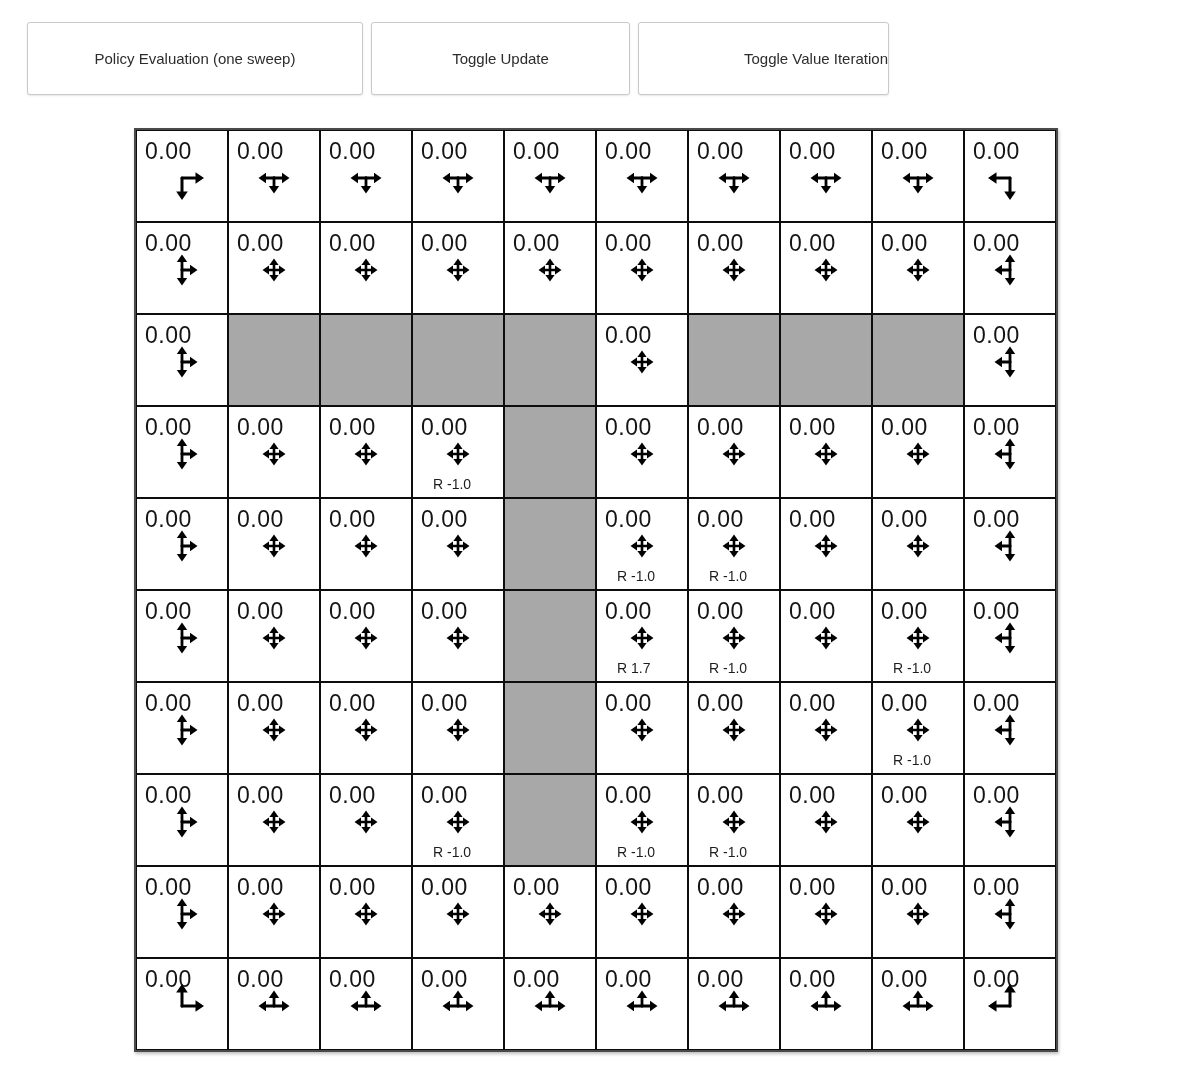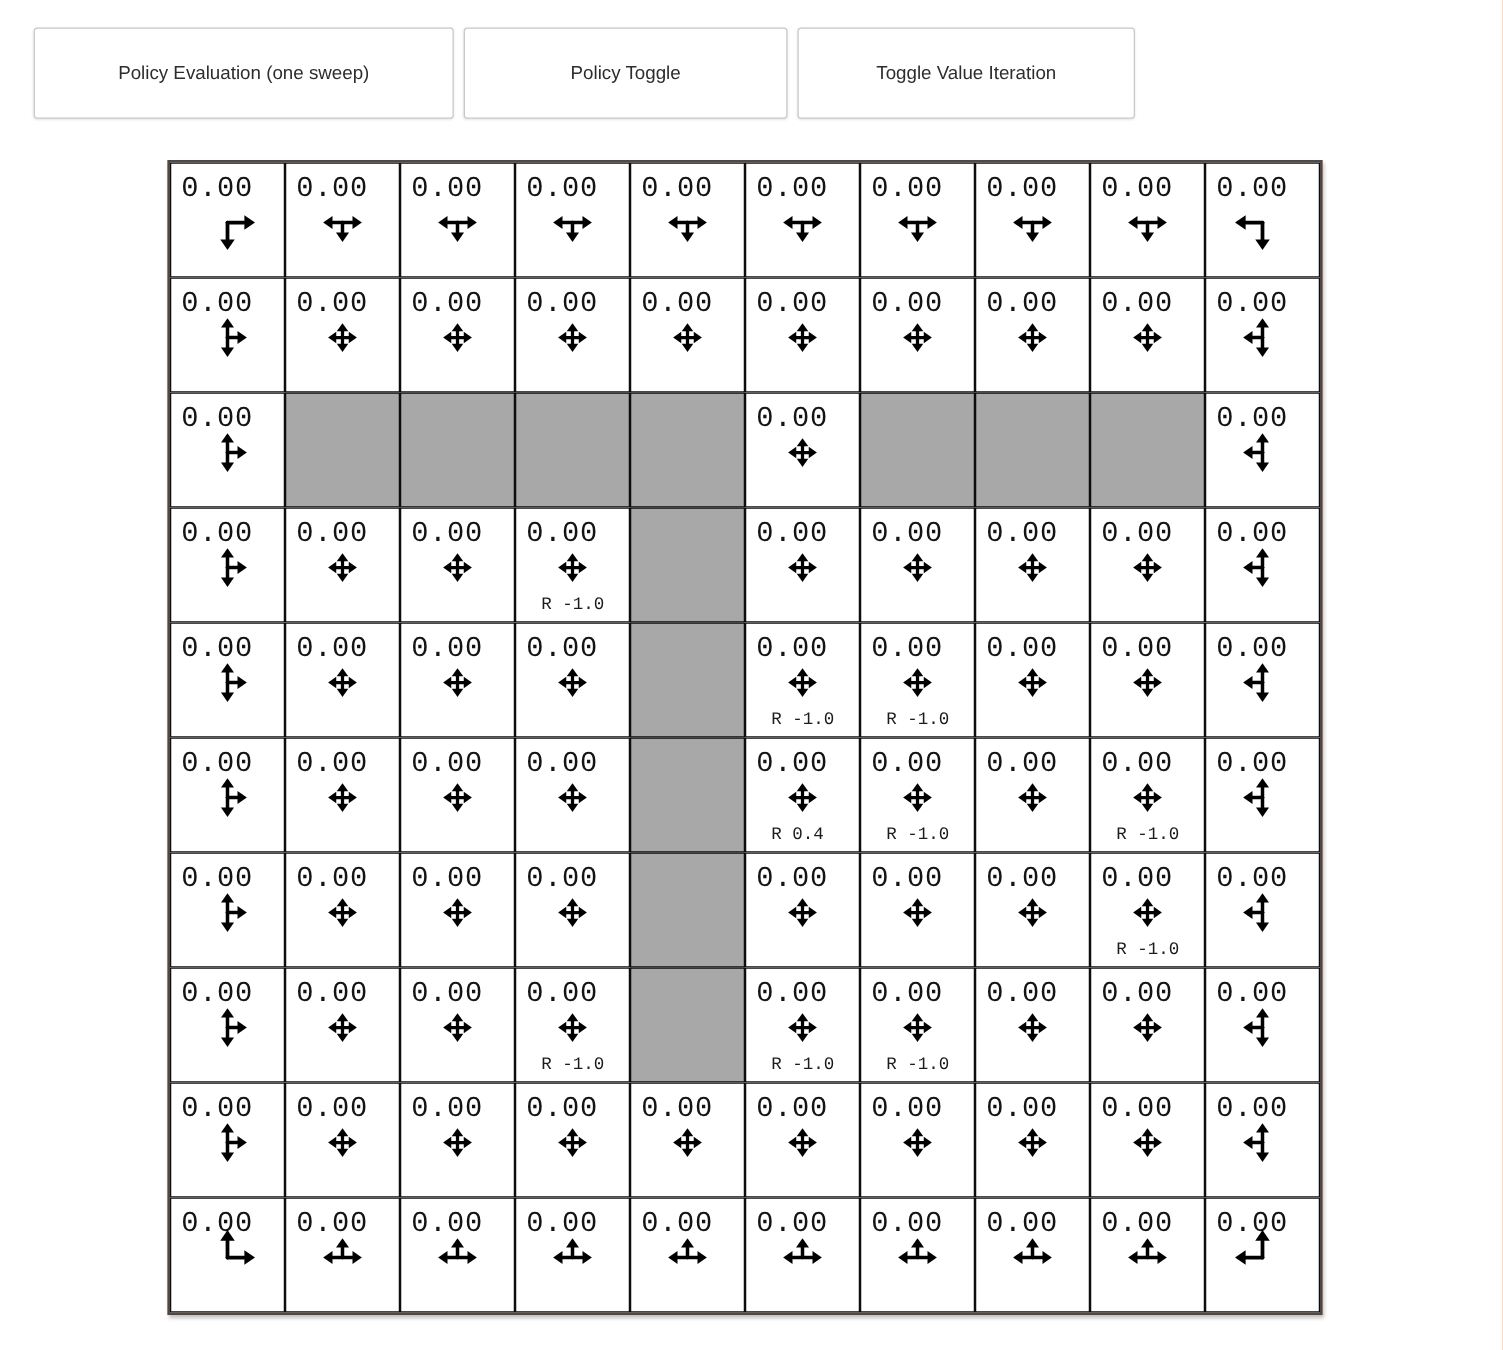--- a/index.html
+++ b/index.html
@@ -23,34 +23,33 @@
     border-radius: 3px;
     box-shadow: 0 1px 2px rgba(0,0,0,0.10);
     font-family: "Liberation Sans", sans-serif;
     font-size: 15px;
     color: #2d2d2d;
     cursor: pointer;
     padding: 0;
   }
   .btn.b1 { width: 336px; }
   .btn.b2 { width: 259px; }
-  .btn.b3 { width: 270px; }
+  .btn.b3 { width: 251px; text-align: right; }
   .btn.b4 { width: 262px; }
 
   .grid {
     margin: 33px 0 0 134px;
     width: 920px;
     height: 920px;
     display: grid;
     grid-template-columns: repeat(10, 92px);
     grid-template-rows: repeat(10, 92px);
     border: 2px solid #4a4a4a;
     box-shadow: 1px 2px 3px rgba(0,0,0,0.25);
     background: #f97316;
-    font-family: Liberation Mono, monospace;
   }
   .cell {
     position: relative;
     box-sizing: border-box;
     border: 1px solid #0d0d0d;
     background: #ffffff;
   }
   .cell.wall { background: #a8a8a8; }
   .cell .value {
     position: absolute;
@@ -75,21 +74,21 @@
     position: absolute;
     top: 0;
     left: 0;
   }
 </style>
 </head>
 <body>
 
 <div class="toolbar">
   <button class="btn b1">Policy Evaluation (one sweep)</button>
-  <button class="btn b2">Policy Toggle</button>
+  <button class="btn b2">Toggle Update</button>
   <button class="btn b3">Toggle Value Iteration</button>
 </div>
 
 <div class="grid" id="grid">
     <div class="cell">
       <span class="value">0.00</span>
       <svg class="arrows" width="90" height="90" viewBox="0 0 90 90">
         <line x1="45" y1="47" x2="45" y2="60.5" stroke="#000000" stroke-width="3" stroke-linecap="round"></line>
         <polygon points="45,69 39.2,60.5 50.8,60.5" fill="#000000"></polygon>
         <line x1="45" y1="47" x2="58.5" y2="47" stroke="#000000" stroke-width="3" stroke-linecap="round"></line>
@@ -648,21 +647,21 @@
       <svg class="arrows" width="90" height="90" viewBox="0 0 90 90">
         <line x1="45" y1="47" x2="45" y2="42" stroke="#000000" stroke-width="2.6" stroke-linecap="round"></line>
         <polygon points="45,35.5 49.6,42 40.4,42" fill="#000000"></polygon>
         <line x1="45" y1="47" x2="45" y2="52" stroke="#000000" stroke-width="2.6" stroke-linecap="round"></line>
         <polygon points="45,58.5 40.4,52 49.6,52" fill="#000000"></polygon>
         <line x1="45" y1="47" x2="40" y2="47" stroke="#000000" stroke-width="2.6" stroke-linecap="round"></line>
         <polygon points="33.5,47 40,42.4 40,51.6" fill="#000000"></polygon>
         <line x1="45" y1="47" x2="50" y2="47" stroke="#000000" stroke-width="2.6" stroke-linecap="round"></line>
         <polygon points="56.5,47 50,51.6 50,42.4" fill="#000000"></polygon>
       </svg>
-      <span class="reward">R 0.4</span>
+      <span class="reward">R 1.7</span>
     </div>
     <div class="cell">
       <span class="value">0.00</span>
       <svg class="arrows" width="90" height="90" viewBox="0 0 90 90">
         <line x1="45" y1="47" x2="45" y2="42" stroke="#000000" stroke-width="2.6" stroke-linecap="round"></line>
         <polygon points="45,35.5 49.6,42 40.4,42" fill="#000000"></polygon>
         <line x1="45" y1="47" x2="45" y2="52" stroke="#000000" stroke-width="2.6" stroke-linecap="round"></line>
         <polygon points="45,58.5 40.4,52 49.6,52" fill="#000000"></polygon>
         <line x1="45" y1="47" x2="40" y2="47" stroke="#000000" stroke-width="2.6" stroke-linecap="round"></line>
         <polygon points="33.5,47 40,42.4 40,51.6" fill="#000000"></polygon>

